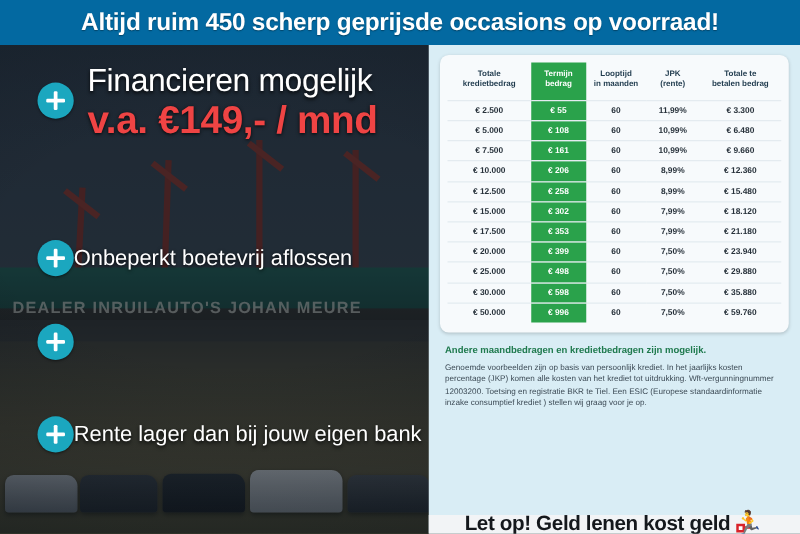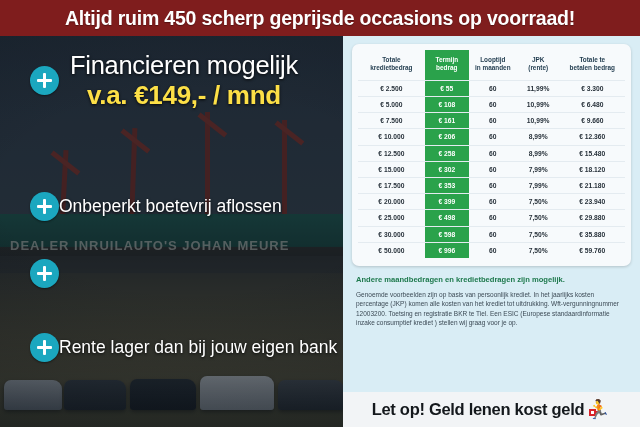--- a/index.html
+++ b/index.html
@@ -29,21 +29,21 @@
          box-shadow:0 2px 4px rgba(0,0,0,.5); }
   .sign-text { position:absolute; color:#cfcfc6; font-weight:bold; letter-spacing:1px;
                opacity:.75; white-space:nowrap; }
   #bg-dark { position:absolute; inset:0; background:rgba(16,24,34,0.52); }
   #bg-vign { position:absolute; inset:0;
     background:radial-gradient(ellipse at 30% 45%,rgba(0,0,0,0) 30%,rgba(10,16,24,.55) 100%); }
 
   
   #top-banner {
     position:absolute; left:0; top:0; width:640px; height:36px;
-    background:#7f1d1d;
+    background:#0369a1;
     display:flex; align-items:center; justify-content:center;
     z-index:6;
   }
   #top-banner .txt {
     color:#ffffff; font-weight:bold; font-size:19.5px; letter-spacing:-0.2px;
     text-shadow:0 1px 1px rgba(0,0,0,.35);
   }
 
   
   #left-col { position:absolute; left:0; top:36px; width:348px; height:391px; z-index:5; }
@@ -57,21 +57,21 @@
     content:""; position:absolute; background:#fff; border-radius:1px;
   }
   .plus::before { left:7px; top:13px; width:15px; height:3.4px; }
   .plus::after  { left:12.8px; top:7px; width:3.4px; height:15px; }
   .b-text { color:#ffffff; font-size:17.5px; text-shadow:0 1px 3px rgba(0,0,0,.85); white-space:nowrap; }
 
   #headline-block { position:absolute; left:30px; top:14px; display:flex; align-items:center; gap:11px; }
   #headline-lines { display:flex; flex-direction:column; }
   #headline-1 { color:#ffffff; font-size:25.5px; line-height:30px; letter-spacing:-0.3px;
                 text-shadow:0 1px 3px rgba(0,0,0,.85); white-space:nowrap; }
-  #headline-2 { color:#fde047; font-size:26px; font-weight:bold; line-height:31px; letter-spacing:-0.3px;
+  #headline-2 { color:#ef4444; font-size:31px; font-weight:bold; line-height:31px; letter-spacing:-0.3px;
                 text-shadow:0 1px 3px rgba(0,0,0,.85); white-space:nowrap; text-align:center; }
 
   
   #right-panel {
     position:absolute; left:343px; top:36px; width:297px; height:391px;
     background:#d9edf5; z-index:5; padding:8px 9px 0 9px;
   }
   #table-card {
     background:#f7fafc; border-radius:7px; padding:6px 6px 8px 6px;
     box-shadow:0 1px 3px rgba(0,0,0,.18); position:relative;
@@ -89,21 +89,21 @@
   col.c1 { width:25%; } col.c2 { width:16.5%; } col.c3 { width:18%; }
   col.c4 { width:16%; } col.c5 { width:24.5%; }
   .hl-col { background:#2aa24b; color:#ffffff !important; }
   th.hl-col { color:#ffffff; }
 
   #notes { padding:9px 4px 0 4px; }
   #notes-title { font-size:7.6px; font-weight:bold; color:#1f7a4e; line-height:10px; margin-bottom:5px; }
   #notes-body { font-size:6.5px; color:#3c4a55; line-height:9.4px; text-align:left; }
 
   #letop {
-    position:absolute; left:0; bottom:0; width:100%; height:35px;
+    position:absolute; left:0; bottom:0; width:100%; height:15px;
     background:#f2f4f6; display:flex; align-items:center; justify-content:center; gap:5px;
   }
   #letop-text { font-size:16.5px; font-weight:bold; color:#14181c; letter-spacing:-0.3px; }
   #letop-icon { width:22px; height:20px; position:relative; }
   .lo-box { position:absolute; left:0; top:9px; width:7px; height:7px; background:#fff;
             border:2px solid #d8232a; }
   .lo-line { position:absolute; left:7px; top:11.5px; width:5px; height:2px; background:#d8232a; }
   .lo-man { position:absolute; right:0; top:0; font-size:19px; line-height:19px; color:#111; }
 </style>
 </head>

